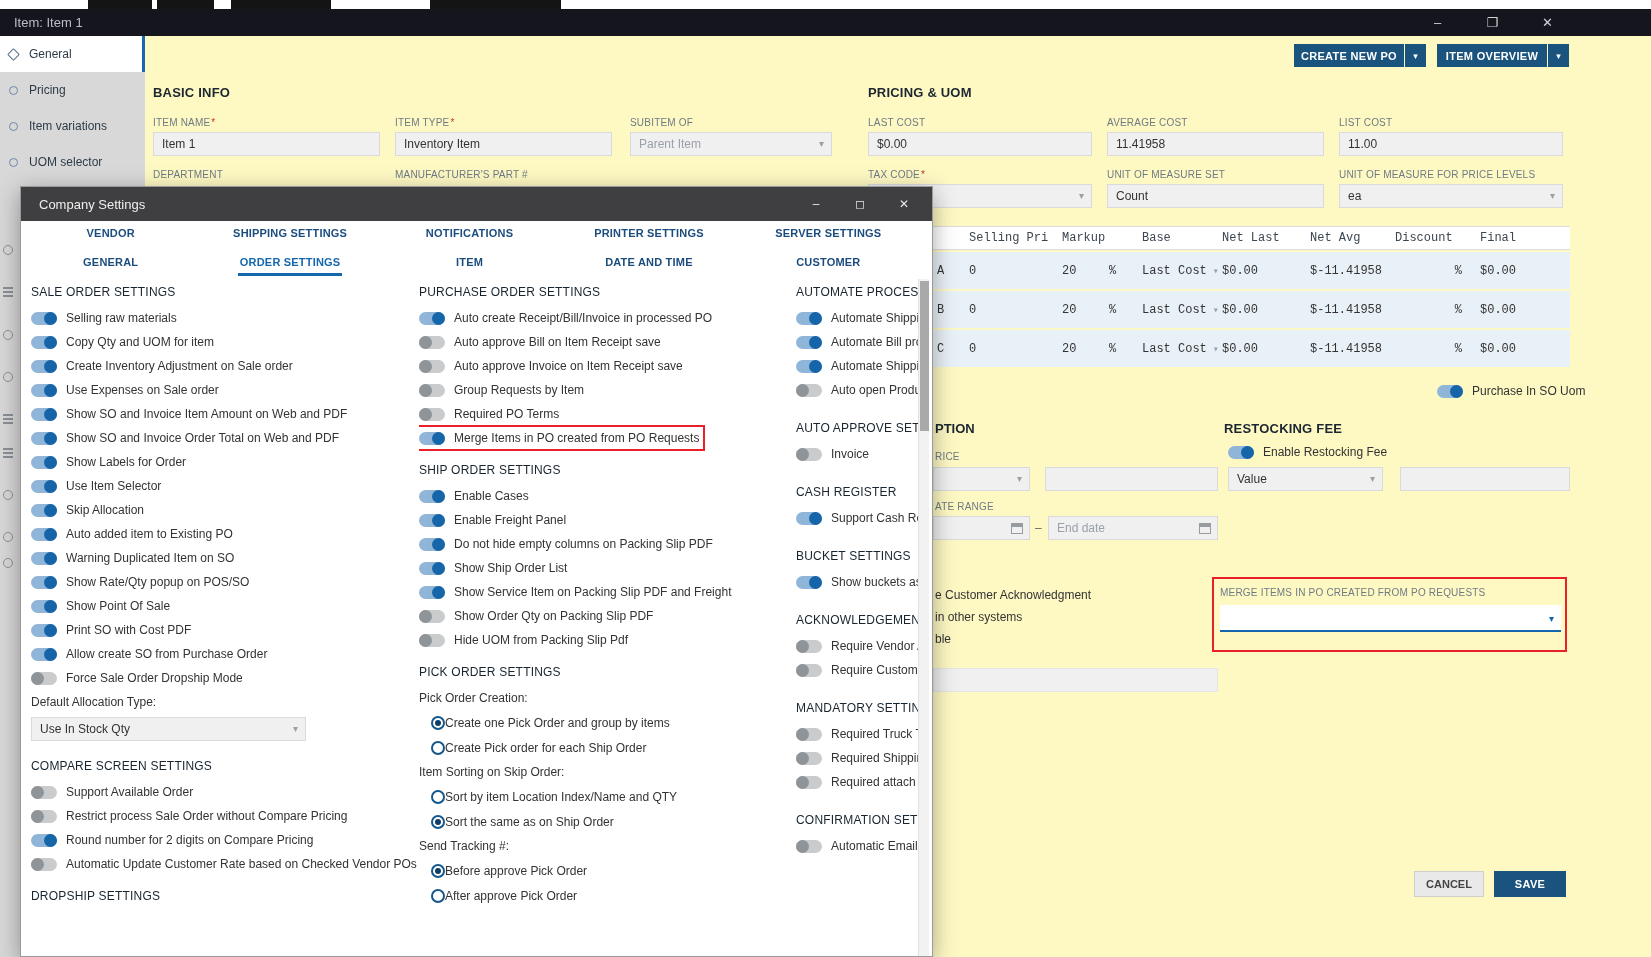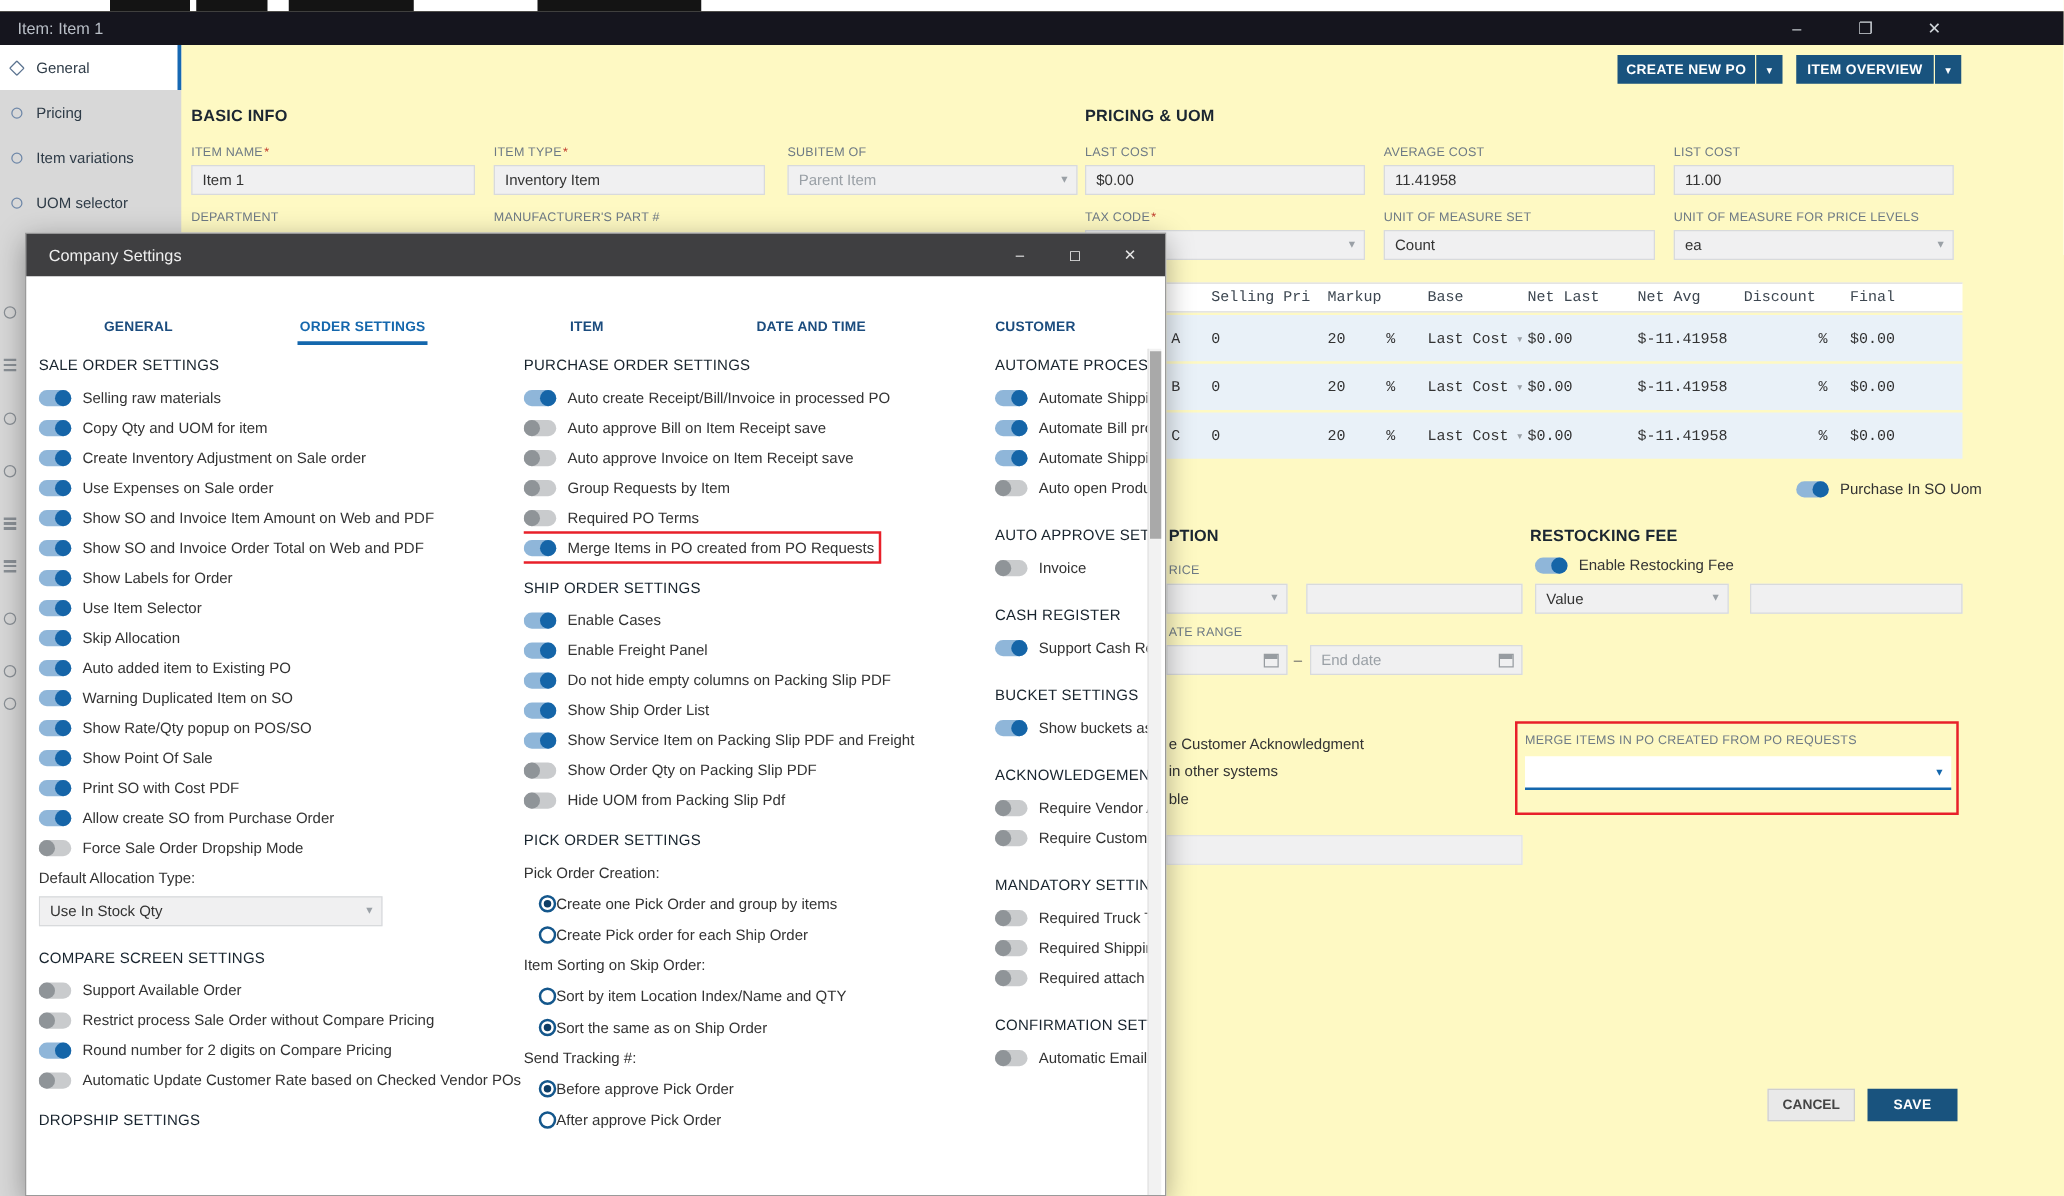--- a/index.html
+++ b/index.html
@@ -179,21 +179,21 @@
   <div class="btn-arrow" style="left:1405px;top:44px">▾</div>
   <div class="btn-primary" style="left:1437px;top:44px;width:110px">ITEM OVERVIEW</div>
   <div class="btn-arrow" style="left:1548px;top:44px">▾</div>
 
   <div class="sec-head" style="left:153px;top:85px">BASIC INFO</div>
   <div class="cap-label req" style="left:153px;top:117px">ITEM NAME</div>
   <div class="field" style="left:153px;top:132px;width:227px">Item 1</div>
   <div class="cap-label req" style="left:395px;top:117px">ITEM TYPE</div>
   <div class="field" style="left:395px;top:132px;width:217px">Inventory Item</div>
   <div class="cap-label" style="left:630px;top:117px">SUBITEM OF</div>
-  <div class="field" style="left:630px;top:132px;width:232px">
+  <div class="field" style="left:630px;top:132px;width:202px">
     <span class="ph">Parent Item</span>
     <span class="arrow right"></span>
   </div>
   <div class="cap-label" style="left:153px;top:169px">DEPARTMENT</div>
   <div class="cap-label" style="left:395px;top:169px">MANUFACTURER'S PART #</div>
 
   <div class="sec-head" style="left:868px;top:85px">PRICING &amp; UOM</div>
   <div class="cap-label" style="left:868px;top:117px">LAST COST</div>
   <div class="field" style="left:868px;top:132px;width:224px">$0.00</div>
   <div class="cap-label" style="left:1107px;top:117px">AVERAGE COST</div>
@@ -322,20 +322,42 @@
   <div class="modal">
     <div class="m-titlebar">
       <span class="m-title">Company Settings</span>
       <div class="m-ctrls">
         <span class="m-wc">–</span>
         <span class="m-wc">◻</span>
         <span class="m-wc">✕</span>
       </div>
     </div>
 
+    <div class="tabs r1">
+
+        <div class="tab">
+          <span class="tab-inner">VENDOR</span>
+        </div>
+
+        <div class="tab">
+          <span class="tab-inner">SHIPPING SETTINGS</span>
+        </div>
+
+        <div class="tab">
+          <span class="tab-inner">NOTIFICATIONS</span>
+        </div>
+
+        <div class="tab">
+          <span class="tab-inner">PRINTER SETTINGS</span>
+        </div>
+
+        <div class="tab">
+          <span class="tab-inner">SERVER SETTINGS</span>
+        </div>
+      </div>
     <div class="tabs r2">
 
         <div class="tab">
           <span class="tab-inner">GENERAL</span>
         </div>
 
         <div class="tab">
           <span class="tab-inner active">ORDER SETTINGS</span>
         </div>
 

